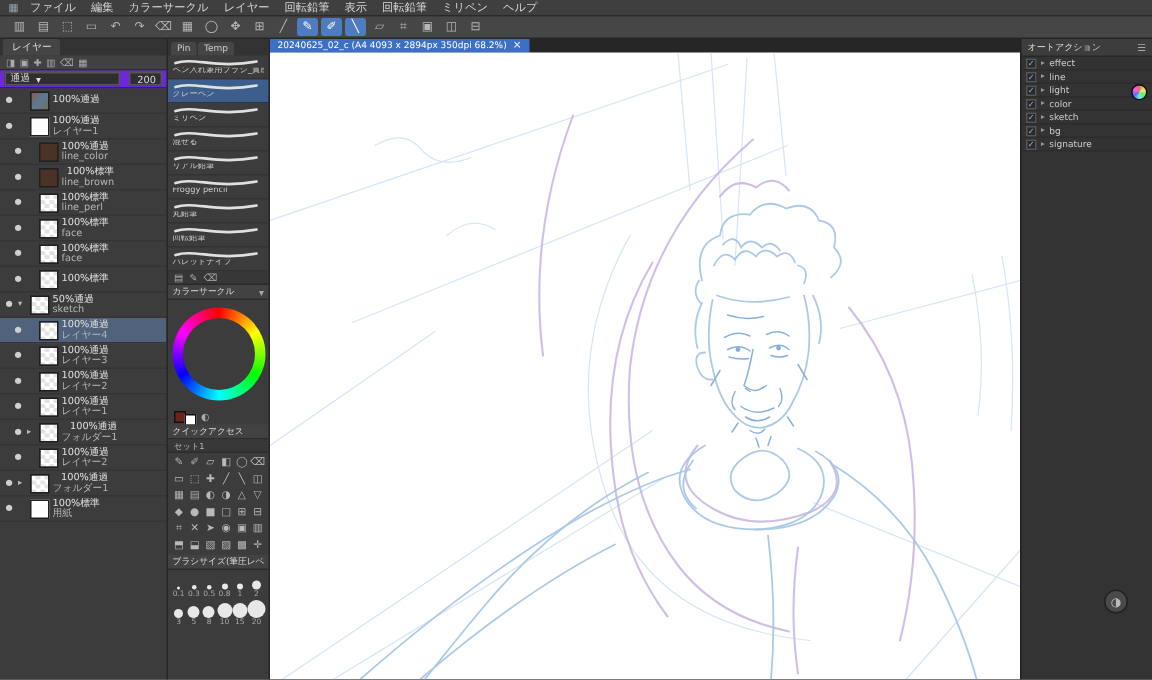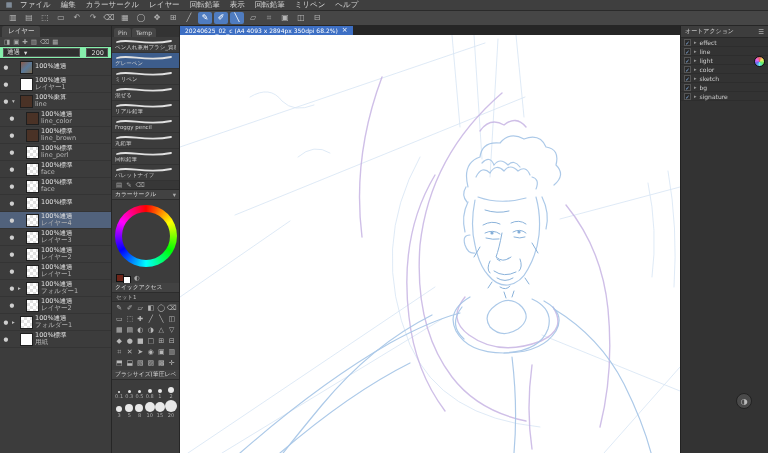--- a/index.html
+++ b/index.html
@@ -18,36 +18,36 @@
 
   
   .main { flex:1; display:flex; min-height:0; }
 
   
   .layers-panel { width:112px; flex:none; background:#3c3c3c; border-right:1px solid #262626; display:flex; flex-direction:column; overflow:hidden; }
   .panel-tabbar { height:11px; background:#333; display:flex; align-items:flex-end; padding:0 2px; flex:none; }
   .panel-tab { background:#454545; font-size:6.5px; color:#ddd; padding:1px 6px; border-radius:2px 2px 0 0; }
   .layers-toolrow { height:10px; display:flex; align-items:center; gap:3px; padding:0 4px; background:#414141; border-bottom:1px solid #2e2e2e; flex:none; }
   .mini-ic { font-size:6.5px; color:#aaa; }
-  .blend-row { height:12px; display:flex; align-items:center; gap:6px; padding:0 3px; background:#86efac; border-bottom:1px solid #2e2e2e; flex:none; }
+  .blend-row { height:12px; display:flex; align-items:center; gap:6px; padding:0 3px; background:#6d28d9; border-bottom:1px solid #2e2e2e; flex:none; }
   .blend-select { background:#2f2f2f; border:1px solid #555; font-size:6.5px; color:#ddd; padding:0 3px; height:9px; display:flex; align-items:center; gap:4px; flex:1; }
   .opacity-box { background:#2f2f2f; border:1px solid #555; font-size:6.5px; color:#ddd; padding:0 3px; height:9px; width:22px; text-align:right; }
   .layer-list { flex:1; overflow:hidden; }
   .layer-row { height:17px; display:flex; align-items:center; gap:2px; padding:0 2px; border-bottom:1px solid #343434; }
   .layer-row.selected { background:#51627c; }
   .layer-row.ind { padding-left:8px; }
   .eye { width:8px; font-size:5.5px; color:#cfcfcf; text-align:center; flex:none; }
   .pre { width:6px; font-size:5.5px; color:#bbb; flex:none; }
   .thumb { width:13px; height:13px; border:1px solid #1f1f1f; flex:none; background:#fff; }
   .thumb.checker { background:repeating-conic-gradient(#e2e2e2 0% 25%, #ffffff 0% 50%); background-size:6px 6px; }
   .thumb.brown { background:#4a3226; }
   .thumb.white { background:#fdfdfd; }
   .thumb.art { background:linear-gradient(135deg,#8a5a48 0%,#5a7a9a 50%,#7a6a52 100%); }
   .layer-texts { display:flex; flex-direction:column; line-height:1.1; overflow:hidden; }
-  .l1 { font-size:6.5px; color:#e0e0e0; white-space:nowrap; }
+  .l1 { font-size:6.5px; color:#e0e0e0; white-space:nowrap;text-align:right; }
   .l2 { font-size:6.5px; color:#b5b5b5; white-space:nowrap; }
 
   
   .tools-panel { width:68px; flex:none; background:#3c3c3c; border-right:1px solid #262626; display:flex; flex-direction:column; overflow:hidden; }
   .subtool-tabs { height:11px; background:#333; display:flex; gap:1px; align-items:flex-end; padding:0 2px; flex:none; }
   .subtool-tab { font-size:6px; background:#454545; color:#ccc; padding:1px 4px; border-radius:2px 2px 0 0; }
   .brush-list { flex:none; }
   .brush-row { height:16px; display:flex; flex-direction:column; justify-content:center; padding:0 3px; border-bottom:1px solid #333; }
   .brush-row.active { background:#3d5d8c; }
   .brush-row svg { display:block; }
@@ -184,29 +184,20 @@
           <div class="layer-row">
             <span class="eye">●</span>
             <span class="pre"></span>
             <span class="thumb white"></span>
             <span class="layer-texts">
               <span class="l1">100%通過</span>
               <span class="l2">レイヤー1</span>
             </span>
           </div>
 
-          <div class="layer-row folder">
-            <span class="eye">●</span>
-            <span class="pre">▾</span>
-            <span class="thumb brown"></span>
-            <span class="layer-texts">
-              <span class="l1">100%乗算</span>
-              <span class="l2">line</span>
-            </span>
-          </div>
 
           <div class="layer-row ind">
             <span class="eye">●</span>
             <span class="pre"></span>
             <span class="thumb brown"></span>
             <span class="layer-texts">
               <span class="l1">100%通過</span>
               <span class="l2">line_color</span>
             </span>
           </div>
@@ -254,20 +245,29 @@
           <div class="layer-row ind">
             <span class="eye">●</span>
             <span class="pre"></span>
             <span class="thumb checker"></span>
             <span class="layer-texts">
               <span class="l1">100%標準</span>
               <span class="l2"></span>
             </span>
           </div>
 
+          <div class="layer-row folder">
+            <span class="eye">●</span>
+            <span class="pre">▾</span>
+            <span class="thumb checker"></span>
+            <span class="layer-texts">
+              <span class="l1">50%通過</span>
+              <span class="l2">sketch</span>
+            </span>
+          </div>
 
           <div class="layer-row ind selected">
             <span class="eye">●</span>
             <span class="pre"></span>
             <span class="thumb checker"></span>
             <span class="layer-texts">
               <span class="l1">100%通過</span>
               <span class="l2">レイヤー4</span>
             </span>
           </div>

